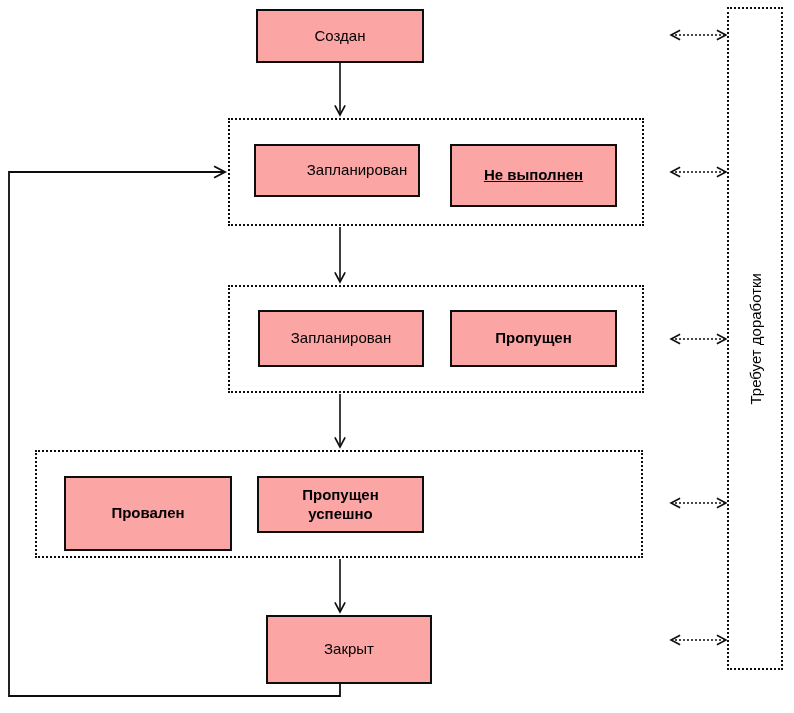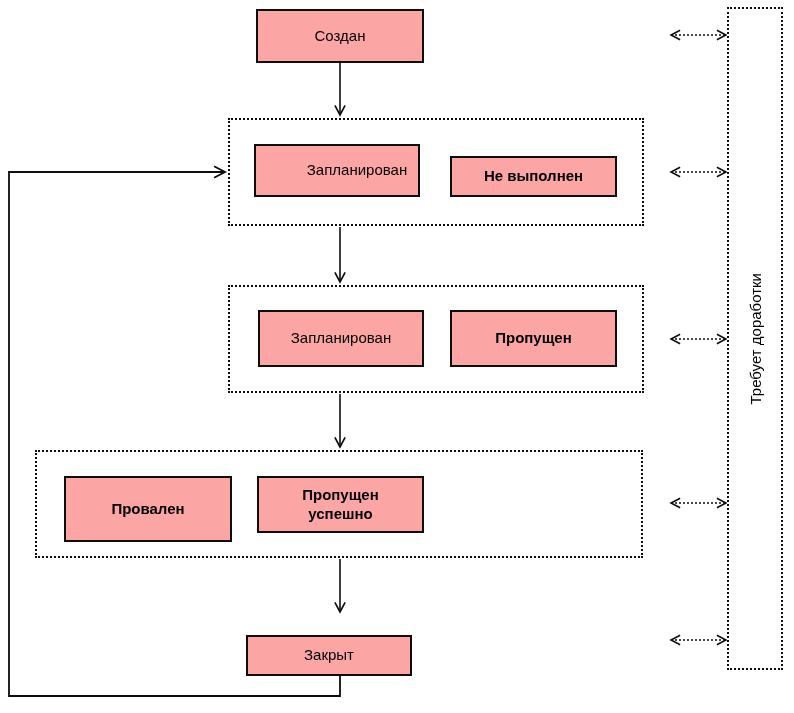--- a/index.html
+++ b/index.html
@@ -87,41 +87,41 @@
   </svg>
 
   <div class="node" style="left:256px; top:9px; width:168px; height:54px;">
     <span>Создан</span>
   </div>
 
   <div class="group" style="left:228px; top:118px; width:416px; height:108px;"></div>
   <div class="node" style="left:254px; top:144px; width:166px; height:53px;padding-left:40px;">
     <span>Запланирован</span>
   </div>
-  <div class="node bold" style="left:450px; top:156px; width:167px; height:41px;">
+  <div class="node bold" style="left:450px; top:144px; width:167px; height:63px;text-decoration:underline;">
     <span>Не выполнен</span>
   </div>
 
   <div class="group" style="left:228px; top:285px; width:416px; height:108px;"></div>
   <div class="node" style="left:258px; top:310px; width:166px; height:57px;">
     <span>Запланирован</span>
   </div>
   <div class="node bold" style="left:450px; top:310px; width:167px; height:57px;">
     <span>Пропущен</span>
   </div>
 
   <div class="group" style="left:35px; top:450px; width:608px; height:108px;"></div>
-  <div class="node bold" style="left:64px; top:476px; width:168px; height:66px;">
+  <div class="node bold" style="left:64px; top:476px; width:168px; height:75px;">
     <span>Провален</span>
   </div>
   <div class="node bold wrap" style="left:257px; top:476px; width:167px; height:57px;">
     <span>Пропущен успешно</span>
   </div>
 
-  <div class="node" style="left:246px; top:615px; width:166px; height:41px;margin-top:20px;">
+  <div class="node" style="left:266px; top:615px; width:166px; height:69px;">
     <span>Закрыт</span>
   </div>
 
   <div class="side-panel" style="left:727px; top:7px; width:56px; height:663px;">
     <span class="vtext">Требует доработки</span>
   </div>
 
 </div>
 
 </body></html>

